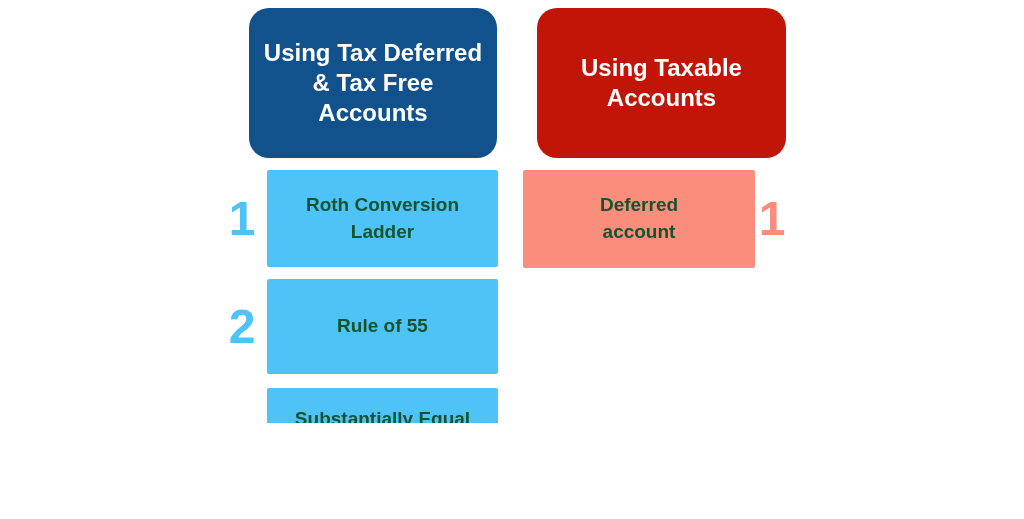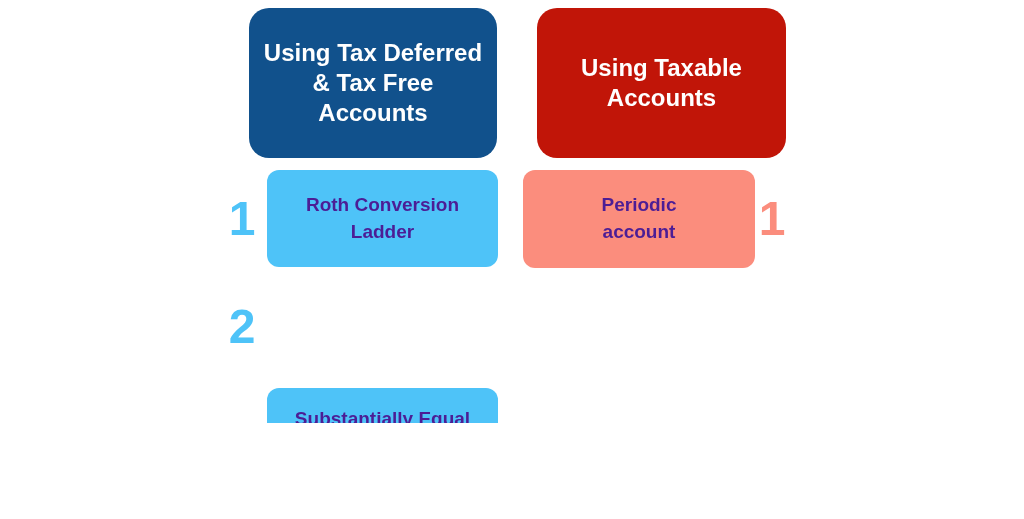--- a/index.html
+++ b/index.html
@@ -27,22 +27,22 @@
     border-radius: 20px;
     color: #ffffff;
     font-weight: bold;
     font-size: 24px;
     line-height: 1.25;
     white-space: pre-line;
   }
   .header-left  { left: 249px; top: 8px;  width: 248px; height: 150px; }
   .header-right { left: 537px; top: 8px;  width: 249px; height: 150px; }
   .item-box {
-    border-radius: 12px;
-    color: #4c1d95;
+    border-radius: 2px;
+    color: #14532d;
     font-weight: bold;
     font-size: 19px;
     line-height: 1.42;
     white-space: pre-line;
     padding: 4px 10px;
     text-align: center;
   }
   .item-roth      { left: 267px; top: 170px; width: 231px; height: 97px; }
   .item-rule55    { left: 267px; top: 279px; width: 231px; height: 95px; }
   .item-sepp      { left: 267px; top: 388px; width: 231px; height: 116px; }
@@ -74,25 +74,26 @@
   <div class="box header-box header-right" style="background-color: rgb(193, 21, 8);">Using Taxable
 Accounts</div>
 
   <div class="num num-1-left" style="color: rgb(78, 195, 248);">1</div>
 
   <div class="box item-box item-roth" style="background-color: rgb(78, 195, 248);">Roth Conversion
 Ladder</div>
 
   <div class="num num-2-left" style="color: rgb(78, 195, 248);">2</div>
 
+  <div class="box item-box item-rule55" style="background-color: rgb(78, 195, 248);">Rule of 55</div>
 
   <div class="num num-3-left" style="color: rgb(78, 195, 248);">3</div>
 
   <div class="box item-box item-sepp" style="background-color: rgb(78, 195, 248);">Substantially Equal
 Periodic Payment
 Exception</div>
 
-  <div class="box item-box item-brokerage" style="background-color: rgb(251, 141, 125);">Periodic
+  <div class="box item-box item-brokerage" style="background-color: rgb(251, 141, 125);">Deferred
 account</div>
 
   <div class="num num-1-right" style="color: rgb(251, 141, 125);">1</div>
 
 </div>
 
 </body></html>

